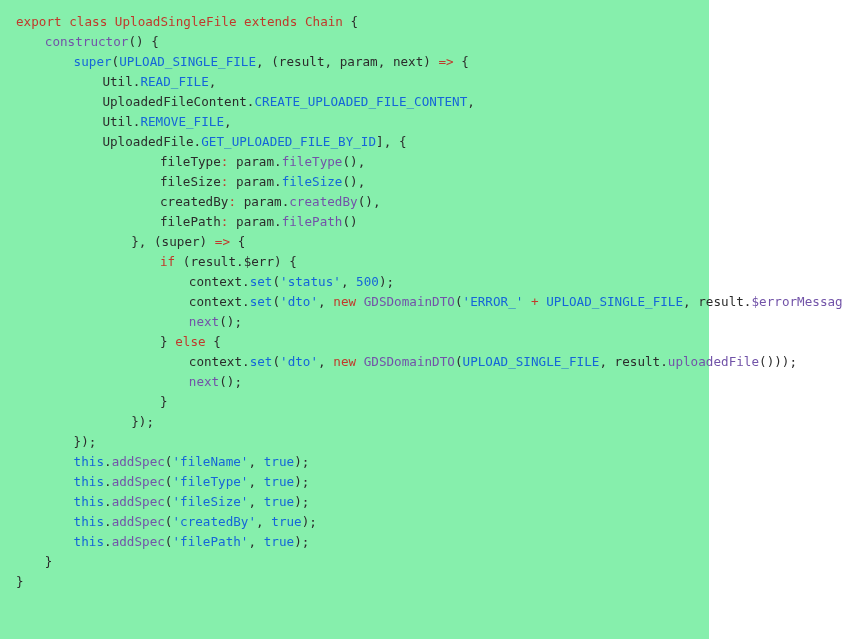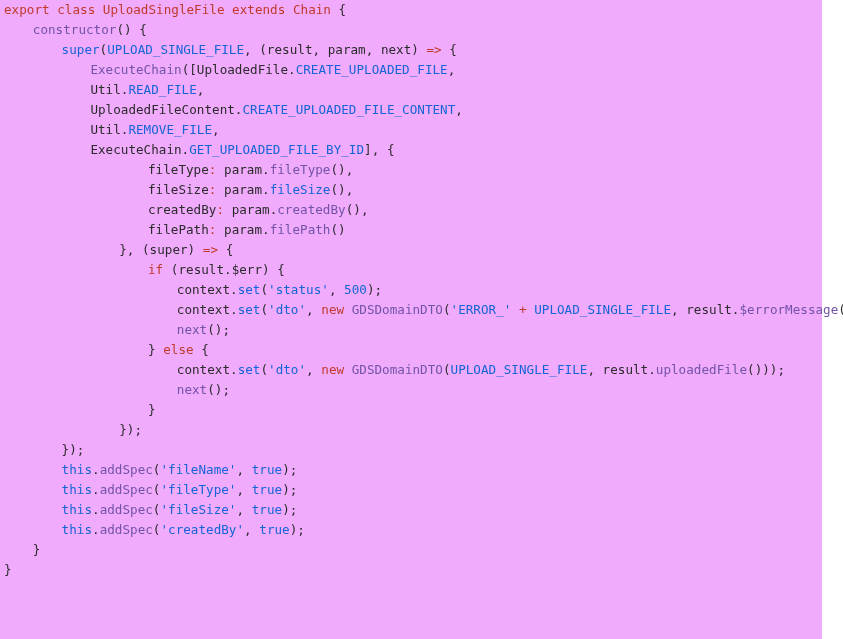--- a/index.html
+++ b/index.html
@@ -8,24 +8,24 @@
     padding: 0;
     background: #ffffff;
   }
   body {
     width: 843px;
     height: 639px;
     overflow: hidden;
     font-family: "DejaVu Sans Mono", "Liberation Mono", monospace;
   }
   #code-view {
-    width: 822px;
+    width: 709px;
     height: 639px;
-    background: #f0abfc;
-    padding: 0;
+    background: #86efac;
+    padding: 12px;
     box-sizing: border-box;
   }
   .code-line {
     height: 20px;
     line-height: 20px;
     font-size: 12.6px;
     white-space: pre;
     letter-spacing: 0.02px;
     padding-left: 4px;
     font-family: "DejaVu Sans Mono", "Liberation Mono", monospace;
@@ -39,39 +39,39 @@
   .t-str   { color: #1565d8; }
   .t-num   { color: #1565d8; }
 </style>
 </head>
 <body>
 
 <div id="code-view">
     <div class="code-line"><span style="display: inline-block; width: 0px;"></span><span class="t-kw">export</span><span class="t-plain"> </span><span class="t-kw">class</span><span class="t-plain"> </span><span class="t-kw">UploadSingleFile</span><span class="t-plain"> </span><span class="t-kw">extends</span><span class="t-plain"> </span><span class="t-kw">Chain</span><span class="t-plain"> {</span></div>
     <div class="code-line"><span style="display: inline-block; width: 28.8px;"></span><span class="t-fn">constructor</span><span class="t-plain">() {</span></div>
     <div class="code-line"><span style="display: inline-block; width: 57.6px;"></span><span class="t-const">super</span><span class="t-plain">(</span><span class="t-const">UPLOAD_SINGLE_FILE</span><span class="t-plain">, (result, param, next) </span><span class="t-kw">=&gt;</span><span class="t-plain"> {</span></div>
-    <div class="code-line"><span style="display: inline-block; width: 86.4px;"></span><span class="t-fn">ExecuteChain</span><span class="t-plain">([UploadedFile.</span><span class="t-const">CREATE_UPLOADED_FILE</span><span class="t-plain">,</span></div>
     <div class="code-line"><span style="display: inline-block; width: 86.4px;"></span><span class="t-plain">Util.</span><span class="t-const">READ_FILE</span><span class="t-plain">,</span></div>
     <div class="code-line"><span style="display: inline-block; width: 86.4px;"></span><span class="t-plain">UploadedFileContent.</span><span class="t-const">CREATE_UPLOADED_FILE_CONTENT</span><span class="t-plain">,</span></div>
     <div class="code-line"><span style="display: inline-block; width: 86.4px;"></span><span class="t-plain">Util.</span><span class="t-const">REMOVE_FILE</span><span class="t-plain">,</span></div>
-    <div class="code-line"><span style="display: inline-block; width: 86.4px;"></span><span class="t-plain">ExecuteChain.</span><span class="t-const">GET_UPLOADED_FILE_BY_ID</span><span class="t-plain">], {</span></div>
+    <div class="code-line"><span style="display: inline-block; width: 86.4px;"></span><span class="t-plain">UploadedFile.</span><span class="t-const">GET_UPLOADED_FILE_BY_ID</span><span class="t-plain">], {</span></div>
     <div class="code-line"><span style="display: inline-block; width: 144px;"></span><span class="t-plain">fileType</span><span class="t-colon">:</span><span class="t-plain"> param.</span><span class="t-fn">fileType</span><span class="t-plain">(),</span></div>
     <div class="code-line"><span style="display: inline-block; width: 144px;"></span><span class="t-plain">fileSize</span><span class="t-colon">:</span><span class="t-plain"> param.</span><span class="t-const">fileSize</span><span class="t-plain">(),</span></div>
     <div class="code-line"><span style="display: inline-block; width: 144px;"></span><span class="t-plain">createdBy</span><span class="t-colon">:</span><span class="t-plain"> param.</span><span class="t-fn">createdBy</span><span class="t-plain">(),</span></div>
     <div class="code-line"><span style="display: inline-block; width: 144px;"></span><span class="t-plain">filePath</span><span class="t-colon">:</span><span class="t-plain"> param.</span><span class="t-fn">filePath</span><span class="t-plain">()</span></div>
     <div class="code-line"><span style="display: inline-block; width: 115.2px;"></span><span class="t-plain">}, (super) </span><span class="t-kw">=&gt;</span><span class="t-plain"> {</span></div>
     <div class="code-line"><span style="display: inline-block; width: 144px;"></span><span class="t-kw">if</span><span class="t-plain"> (result.$err) {</span></div>
     <div class="code-line"><span style="display: inline-block; width: 172.8px;"></span><span class="t-plain">context.</span><span class="t-const">set</span><span class="t-plain">(</span><span class="t-str">'status'</span><span class="t-plain">, </span><span class="t-num">500</span><span class="t-plain">);</span></div>
     <div class="code-line"><span style="display: inline-block; width: 172.8px;"></span><span class="t-plain">context.</span><span class="t-const">set</span><span class="t-plain">(</span><span class="t-str">'dto'</span><span class="t-plain">, </span><span class="t-kw">new</span><span class="t-plain"> </span><span class="t-fn">GDSDomainDTO</span><span class="t-plain">(</span><span class="t-str">'ERROR_'</span><span class="t-plain"> </span><span class="t-kw">+</span><span class="t-plain"> </span><span class="t-const">UPLOAD_SINGLE_FILE</span><span class="t-plain">, result.</span><span class="t-fn">$errorMessage</span><span class="t-plain">()));</span></div>
     <div class="code-line"><span style="display: inline-block; width: 172.8px;"></span><span class="t-fn">next</span><span class="t-plain">();</span></div>
     <div class="code-line"><span style="display: inline-block; width: 144px;"></span><span class="t-plain">} </span><span class="t-kw">else</span><span class="t-plain"> {</span></div>
     <div class="code-line"><span style="display: inline-block; width: 172.8px;"></span><span class="t-plain">context.</span><span class="t-const">set</span><span class="t-plain">(</span><span class="t-str">'dto'</span><span class="t-plain">, </span><span class="t-kw">new</span><span class="t-plain"> </span><span class="t-fn">GDSDomainDTO</span><span class="t-plain">(</span><span class="t-const">UPLOAD_SINGLE_FILE</span><span class="t-plain">, result.</span><span class="t-fn">uploadedFile</span><span class="t-plain">()));</span></div>
     <div class="code-line"><span style="display: inline-block; width: 172.8px;"></span><span class="t-fn">next</span><span class="t-plain">();</span></div>
     <div class="code-line"><span style="display: inline-block; width: 144px;"></span><span class="t-plain">}</span></div>
     <div class="code-line"><span style="display: inline-block; width: 115.2px;"></span><span class="t-plain">});</span></div>
     <div class="code-line"><span style="display: inline-block; width: 57.6px;"></span><span class="t-plain">});</span></div>
     <div class="code-line"><span style="display: inline-block; width: 57.6px;"></span><span class="t-const">this</span><span class="t-plain">.</span><span class="t-fn">addSpec</span><span class="t-plain">(</span><span class="t-str">'fileName'</span><span class="t-plain">, </span><span class="t-const">true</span><span class="t-plain">);</span></div>
     <div class="code-line"><span style="display: inline-block; width: 57.6px;"></span><span class="t-const">this</span><span class="t-plain">.</span><span class="t-fn">addSpec</span><span class="t-plain">(</span><span class="t-str">'fileType'</span><span class="t-plain">, </span><span class="t-const">true</span><span class="t-plain">);</span></div>
     <div class="code-line"><span style="display: inline-block; width: 57.6px;"></span><span class="t-const">this</span><span class="t-plain">.</span><span class="t-fn">addSpec</span><span class="t-plain">(</span><span class="t-str">'fileSize'</span><span class="t-plain">, </span><span class="t-const">true</span><span class="t-plain">);</span></div>
     <div class="code-line"><span style="display: inline-block; width: 57.6px;"></span><span class="t-const">this</span><span class="t-plain">.</span><span class="t-fn">addSpec</span><span class="t-plain">(</span><span class="t-str">'createdBy'</span><span class="t-plain">, </span><span class="t-const">true</span><span class="t-plain">);</span></div>
+    <div class="code-line"><span style="display: inline-block; width: 57.6px;"></span><span class="t-const">this</span><span class="t-plain">.</span><span class="t-fn">addSpec</span><span class="t-plain">(</span><span class="t-str">'filePath'</span><span class="t-plain">, </span><span class="t-const">true</span><span class="t-plain">);</span></div>
     <div class="code-line"><span style="display: inline-block; width: 28.8px;"></span><span class="t-plain">}</span></div>
     <div class="code-line"><span style="display: inline-block; width: 0px;"></span><span class="t-plain">}</span></div>
   </div>
 
 </body></html>

